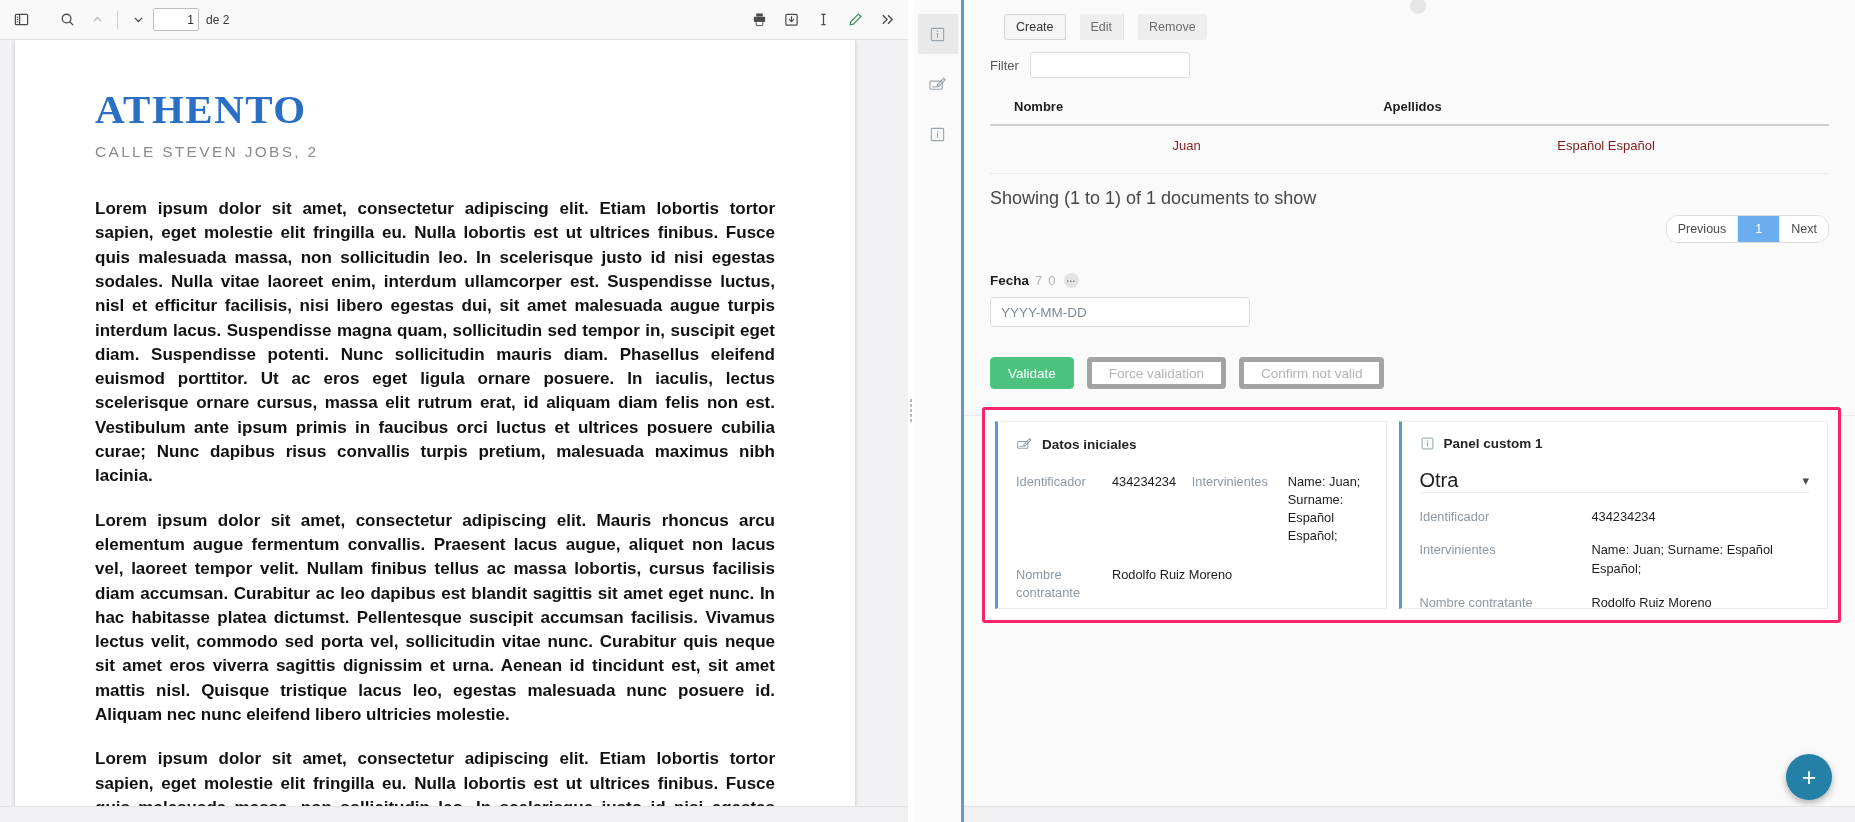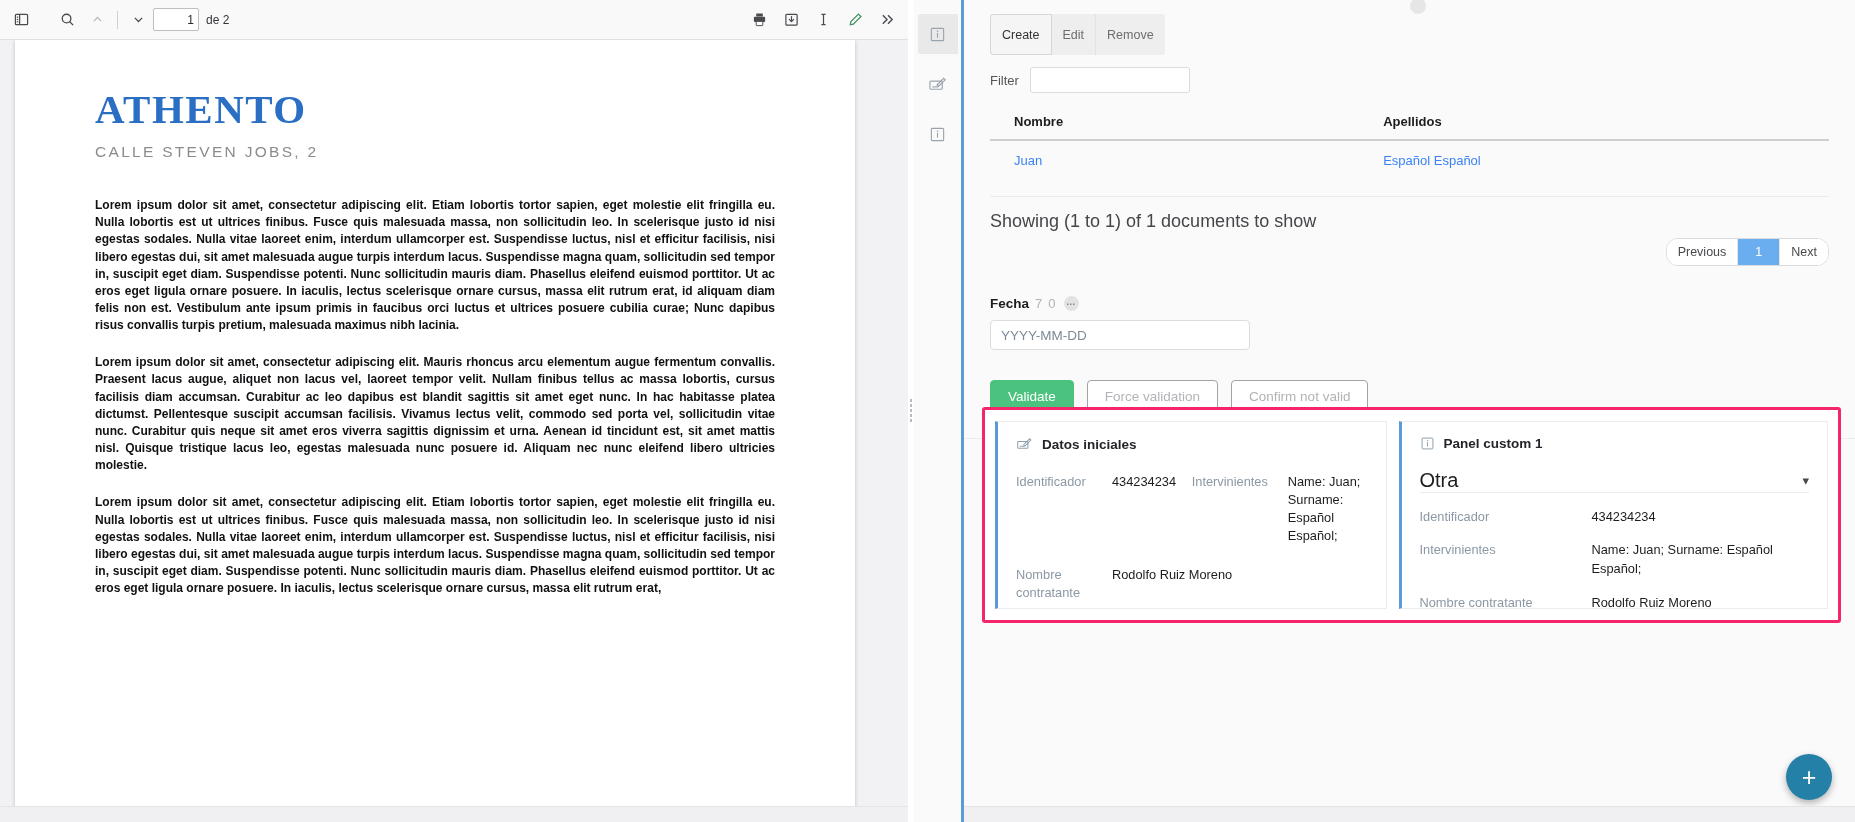--- a/index.html
+++ b/index.html
@@ -73,21 +73,21 @@
     font-family: "Liberation Serif", serif;
     font-size: 41px; letter-spacing: 1.5px;
     color: #2a6fc4; font-weight: 700;
     line-height: 1.05;
   }
   .doc-sub {
     font-size: 15.5px; letter-spacing: 2.3px;
     color: #8b8b8e; margin-top: 12px; font-weight: 400;
   }
   .doc-p {
-    font-size: 12px; line-height: 1.43;
+    font-size: 17px; line-height: 1.43;
     color: #111114; text-align: justify;
     font-weight: 700; margin: 0;
   }
   .doc-p + .doc-p { margin-top: 20px; }
   .doc-body { margin-top: 36px; }
 
   
   .splitter {
     flex: 0 0 6px; width: 6px; height: 822px;
     background: #ffffff;
@@ -128,25 +128,26 @@
   }
 
   .section-top { padding: 14px 26px 0 26px; }
   .dotted-top {
     position: absolute; left: 50%; top: -2px;
     width: 16px; height: 16px; border-radius: 50%;
     background: #e6e6e6;
   }
   .btn-group { display: flex; }
   .bg-btn {
-    height: 41px; padding: 0 11px;
+    height: 26px; padding: 0 11px;
     display: flex; align-items: center;
     font-size: 12.5px; color: #6d6d70;
     background: #eeeeee; border: none; cursor: pointer;
     font-family: "Liberation Sans", sans-serif;
+    margin-left: 14px;
   }
   .bg-btn:first-child {
     background: #f5f5f5; color: #333336;
     border: 1px solid #d6d6d8; border-radius: 3px 0 0 3px;
   }
   .bg-btn:not(:first-child) { border-right: 1px solid #e2e2e4; }
   .bg-btn:last-child { border-radius: 0 3px 3px 0; border-right: none; }
 
   .filter-row {
     display: flex; align-items: center; justify-content: flex-start;
@@ -161,23 +162,24 @@
     font-family: "Liberation Sans", sans-serif;
   }
 
   table.grid { width: 100%; border-collapse: collapse; margin-top: 12px; }
   table.grid th {
     text-align: left; font-size: 13px; font-weight: 700;
     color: #1d1d20; padding: 9px 0 10px 24px;
     border-bottom: 2px solid #cfcfd3;
   }
   table.grid td {
-    font-size: 13px; color: #3b82f6;
-    padding: 12px 0 28px 24px;
+    font-size: 13px; color: #7f1d1d;
+    padding: 12px 0 20px 24px;
     border-bottom: 1px solid #ececee;
+    text-align: center;
   }
   table.grid th:first-child, table.grid td:first-child { width: 44%; }
 
   .showing {
     font-size: 18px; color: #46464a;
     margin-top: 14px;
   }
   .pager-row { display: flex; justify-content: flex-end; margin-top: 6px; }
   .pager {
     display: flex; border: 1px solid #dcdcde;
@@ -215,21 +217,21 @@
   .date-input::placeholder { color: #7d8a96; }
 
   .valid-row { display: flex; gap: 13px; margin-top: 30px; padding-bottom: 26px; }
   .v-btn {
     height: 32px; padding: 0 17px;
     display: flex; align-items: center; justify-content: center;
     font-size: 13.5px; border-radius: 4px; cursor: pointer;
     font-family: "Liberation Sans", sans-serif;
   }
   .v-primary { background: #4cc27f; color: #ffffff; border: 1px solid #4cc27f; }
-  .v-ghost { background: #ffffff; color: #b3b3b7; border: 1px solid #a3a3a3; }
+  .v-ghost { background: #ffffff; color: #b3b3b7; border: 5px solid #a3a3a3; }
 
   .divider-line { height: 1px; background: #ececee; }
 
   
   .panels-wrap {
     position: absolute; left: 18px; right: 14px;
     top: 407px; height: 216px;
   }
   .pink-ring {
     position: absolute; inset: 0;

